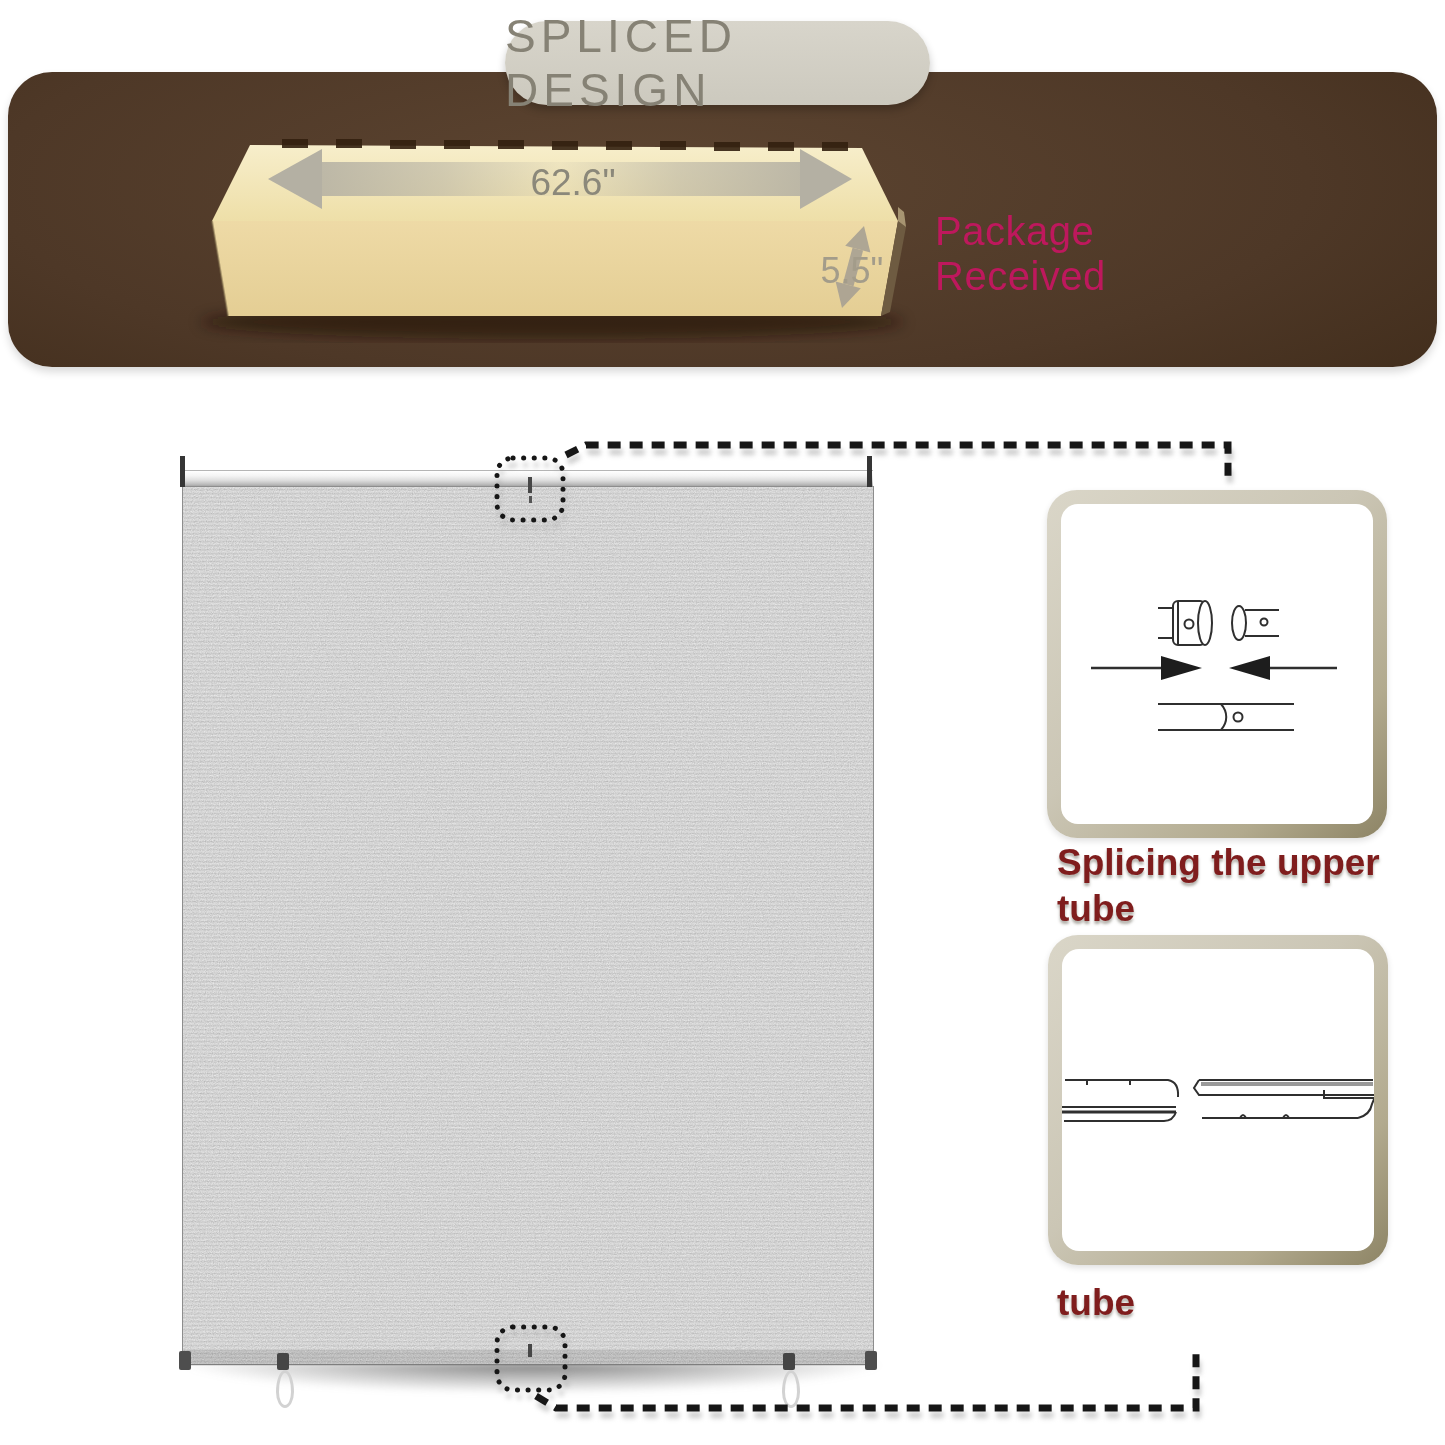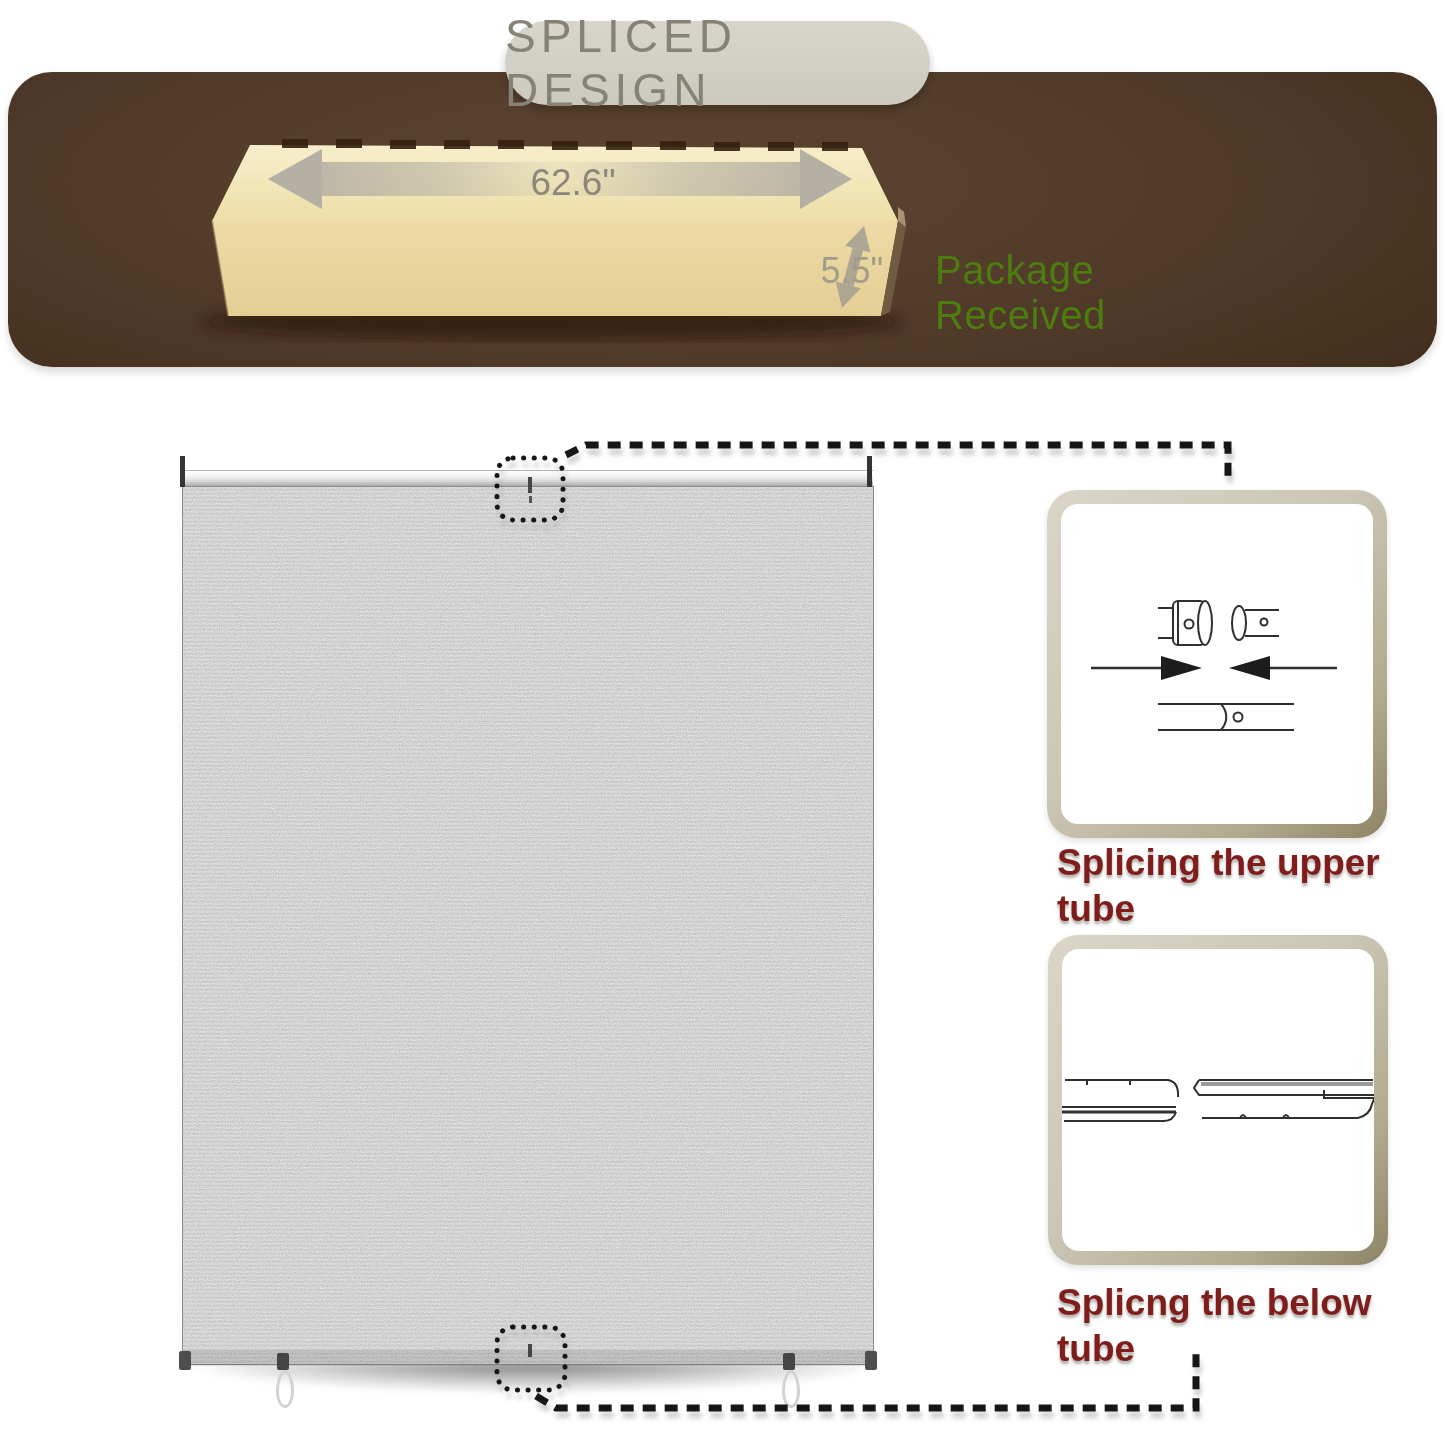--- a/index.html
+++ b/index.html
@@ -15,22 +15,22 @@
   .title-badge span{font-size:46px;letter-spacing:5px;color:#868275;font-weight:400;}
 
   
   .banner{left:8px;top:72px;width:1429px;height:295px;border-radius:44px;
     background:radial-gradient(115% 165% at 45% 38%, #5d4531 0%, #4e3827 40%, #3a2715 76%, #2b1a0c 100%);
     box-shadow:0 5px 8px rgba(0,0,0,.15);z-index:1;}
   .banner-svg{left:8px;top:72px;width:1429px;height:295px;z-index:2;}
   .dim-label{z-index:3;text-align:center;}
   .label-width{left:498px;top:162px;width:150px;font-size:37px;color:#8b887a;}
   .label-height{left:810px;top:250px;width:84px;font-size:36px;color:#a39c8a;}
-  .package-status{left:935px;top:209px;width:340px;font-size:40px;color:#4d7c0f;
-    letter-spacing:.5px;z-index:3;margin-top:39px;}
+  .package-status{left:935px;top:209px;width:340px;font-size:40px;color:#be185d;
+    letter-spacing:.5px;z-index:3;}
 
   
   .tube{left:183px;top:470px;width:690px;height:17px;
     background:linear-gradient(#ffffff 0%,#f4f4f4 28%,#dedede 55%,#bcbcbc 78%,#8f8f8f 100%);
     border-top:1px solid #b5b5b5;z-index:2;}
   .pin{width:5px;height:31px;background:#353535;z-index:3;}
   .pin-left{left:180px;top:456px;}
   .pin-right{left:867px;top:456px;}
   .tube-seam{left:528px;top:477px;width:4px;height:16px;background:#474747;z-index:3;}
   .tube-seam-dot{left:529px;top:496px;width:3px;height:7px;background:#555;z-index:3;}
@@ -254,17 +254,16 @@
           <path d="M178,169 q3,-6 6,0"></path>
           <path d="M221,169 q3,-6 6,0"></path>
           <path d="M262,141 v8 H312"></path>
           <line x1="262" y1="146" x2="312" y2="146"></line>
           <path d="M296,169 q12,-3 14,-14 L312,150"></path>
         </g>
       </svg>
     </div>
   </div>
   <div class="abs caption caption-lower">
-    <div>Splicng the below</div>
     <div>tube</div>
   </div>
 
 </div>
 
 </body></html>

